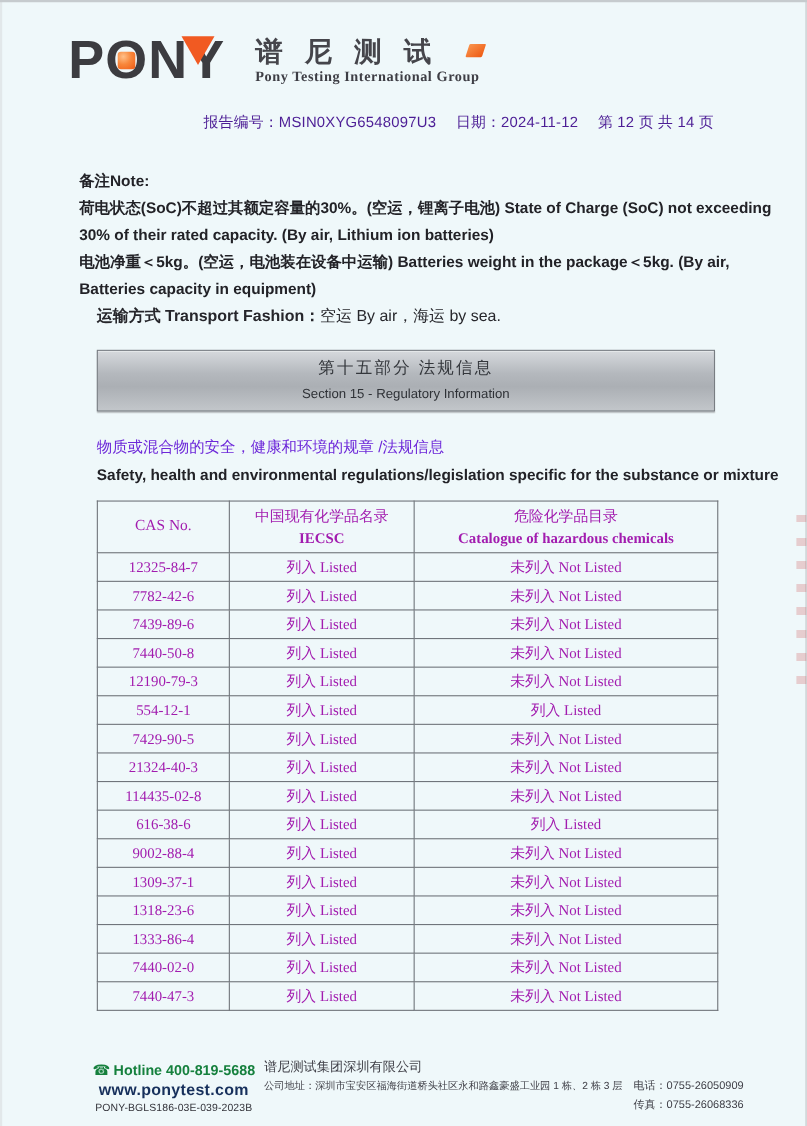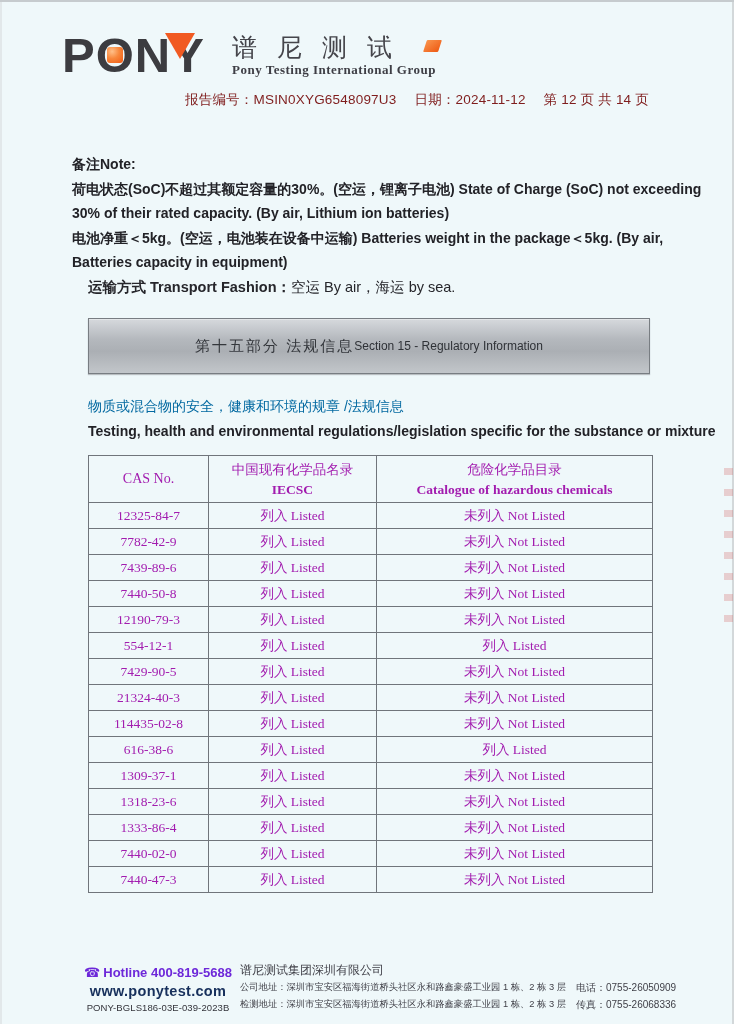--- a/index.html
+++ b/index.html
@@ -26,59 +26,59 @@
     position:absolute;left:45px;top:17px;width:16px;height:16px;border-radius:3px;
     background:radial-gradient(circle at 32% 28%, #ffc089 0%, #f8873b 45%, #ef5a14 100%);
   }
   .logo-ytri{
     position:absolute;left:103px;top:3px;width:0;height:0;
     border-left:15px solid transparent;border-right:15px solid transparent;
     border-top:26px solid #f15a22;
   }
   .brand{position:absolute;left:232px;top:32px;width:330px;}
   .brand-zh{
-    font-size:25px;font-weight:400;letter-spacing:20px;color:#45454b;
+    font-size:25px;font-weight:700;letter-spacing:20px;color:#45454b;
     white-space:nowrap;line-height:30px;
   }
   .brand-en{
     font-family:"Liberation Serif","DejaVu Serif",serif;
     font-size:13px;font-weight:700;color:#3e3e45;letter-spacing:.5px;white-space:nowrap;
   }
   .brand-flag{
     position:absolute;left:425px;top:40px;width:15px;height:12px;
     background:linear-gradient(135deg,#f9944d,#ee5a13);
     transform:skewX(-18deg);border-radius:1px;
   }
 
   .report-line{
-    position:absolute;left:185px;top:91px;white-space:nowrap;
-    font-size:13.5px;color:#7f1d1d;letter-spacing:.2px;
+    position:absolute;left:185px;top:102px;white-space:nowrap;
+    font-size:13.5px;color:#4c1d95;letter-spacing:.2px;
   }
   .report-line .seg{margin-right:14px;}
 
   
   .notes{position:absolute;left:72px;top:152px;width:620px;font-size:14px;font-weight:700;color:#222227;}
   .notes div{white-space:nowrap;line-height:24.5px;}
 
   .transport{position:absolute;left:88px;top:278px;font-size:14.5px;white-space:nowrap;color:#26262b;}
   .transport .lbl{font-weight:700;}
 
   
   .banner{
     position:absolute;left:88px;top:318px;width:560px;height:54px;
     background:linear-gradient(180deg,#d6d9dd 0%,#b4b8bd 38%,#abafb4 60%,#c2c6ca 100%);
     border:1px solid #787d82;
     box-shadow:inset 0 1px 0 #e4e7e9, 0 1px 1px #b9bec1;
-    display:flex;flex-direction:row;align-items:center;justify-content:center;
+    display:flex;flex-direction:column;align-items:center;justify-content:center;
   }
   .banner .zh{font-size:15px;color:#34373c;letter-spacing:2px;line-height:24px;}
   .banner .en{font-size:12px;color:#2f3237;line-height:22px;}
 
   .intro{position:absolute;left:88px;top:394px;width:620px;}
-  .intro .zh{font-size:14px;line-height:25px;white-space:nowrap;color:#0369a1;}
+  .intro .zh{font-size:14px;line-height:25px;white-space:nowrap;color:#6d28d9;}
   .intro .en{font-size:14px;font-weight:700;line-height:25px;white-space:nowrap;color:#222227;}
 
   
   table.reg{
     position:absolute;left:88px;top:455px;width:564px;
     border-collapse:collapse;table-layout:fixed;
     font-size:13.5px;color:#a21caf;font-family:Liberation Serif, serif;
   }
   table.reg td,table.reg th{
     border:1px solid #70757b;text-align:center;vertical-align:middle;
@@ -96,21 +96,21 @@
   .stamp-edge{
     position:absolute;right:1px;top:468px;width:9px;height:160px;
     background:repeating-linear-gradient(180deg,
       rgba(201,59,59,.30) 0 7px, rgba(201,59,59,0) 7px 21px);
     filter:blur(.6px);opacity:.75;
   }
 
   
   .footer{position:absolute;left:0;top:960px;width:734px;height:60px;}
   .f-left{position:absolute;left:78px;top:4px;width:160px;text-align:center;}
-  .f-hotline{font-size:13px;font-weight:700;color:#6d28d9;white-space:nowrap;line-height:18px;}
+  .f-hotline{font-size:13px;font-weight:700;color:#15803d;white-space:nowrap;line-height:18px;}
   .f-phone-icon{font-size:13px;margin-right:3px;}
   .f-web{font-size:14.5px;font-weight:700;color:#17305c;line-height:18px;letter-spacing:.3px;}
   .f-code{font-size:9.5px;color:#33333a;line-height:15px;letter-spacing:.1px;}
   .f-mid{position:absolute;left:240px;top:2px;width:350px;color:#3f3f47;}
   .f-company{font-size:12px;line-height:17px;}
   .f-addr{font-size:9.3px;line-height:17px;white-space:nowrap;}
   .f-right{position:absolute;left:576px;top:19px;color:#3f3f47;}
   .f-tel{font-size:10px;line-height:17px;white-space:nowrap;}
 </style>
 </head>
@@ -147,21 +147,21 @@
     <span class="lbl">运输方式 Transport Fashion：</span><span>空运 By air，海运 by sea.</span>
   </div>
 
   <div class="banner">
     <div class="zh">第十五部分 法规信息</div>
     <div class="en">Section 15 - Regulatory Information</div>
   </div>
 
   <div class="intro">
     <div class="zh">物质或混合物的安全，健康和环境的规章 /法规信息</div>
-    <div class="en">Testing, health and environmental regulations/legislation specific for the substance or mixture</div>
+    <div class="en">Safety, health and environmental regulations/legislation specific for the substance or mixture</div>
   </div>
 
   <table class="reg">
     <colgroup>
         <col class="c1">
         <col class="c2">
         <col class="c3">
       </colgroup>
     <thead>
       <tr>
@@ -176,21 +176,21 @@
         </th>
       </tr>
     </thead>
     <tbody>
         <tr>
       <td>12325-84-7</td>
       <td>列入 Listed</td>
       <td>未列入  Not Listed</td>
     </tr>
         <tr>
-      <td>7782-42-9</td>
+      <td>7782-42-6</td>
       <td>列入 Listed</td>
       <td>未列入  Not Listed</td>
     </tr>
         <tr>
       <td>7439-89-6</td>
       <td>列入 Listed</td>
       <td>未列入  Not Listed</td>
     </tr>
         <tr>
       <td>7440-50-8</td>
@@ -219,20 +219,25 @@
     </tr>
         <tr>
       <td>114435-02-8</td>
       <td>列入 Listed</td>
       <td>未列入  Not Listed</td>
     </tr>
         <tr>
       <td>616-38-6</td>
       <td>列入 Listed</td>
       <td>列入 Listed</td>
+    </tr>
+        <tr>
+      <td>9002-88-4</td>
+      <td>列入 Listed</td>
+      <td>未列入  Not Listed</td>
     </tr>
         <tr>
       <td>1309-37-1</td>
       <td>列入 Listed</td>
       <td>未列入  Not Listed</td>
     </tr>
         <tr>
       <td>1318-23-6</td>
       <td>列入 Listed</td>
       <td>未列入  Not Listed</td>
@@ -259,21 +264,20 @@
 
   <div class="footer">
     <div class="f-left">
       <div class="f-hotline"><span class="f-phone-icon">☎</span><span>Hotline 400-819-5688</span></div>
       <div class="f-web">www.ponytest.com</div>
       <div class="f-code">PONY-BGLS186-03E-039-2023B</div>
     </div>
     <div class="f-mid">
       <div class="f-company">谱尼测试集团深圳有限公司</div>
       <div class="f-addr">公司地址：深圳市宝安区福海街道桥头社区永和路鑫豪盛工业园 1 栋、2 栋 3 层</div>
-      <div class="f-addr">检测地址：深圳市宝安区福海街道桥头社区永和路鑫豪盛工业园 1 栋、2 栋 3 层</div>
     </div>
     <div class="f-right">
       <div class="f-tel">电话：0755-26050909</div>
       <div class="f-tel">传真：0755-26068336</div>
     </div>
   </div>
 
 </div>
 
 </body></html>

